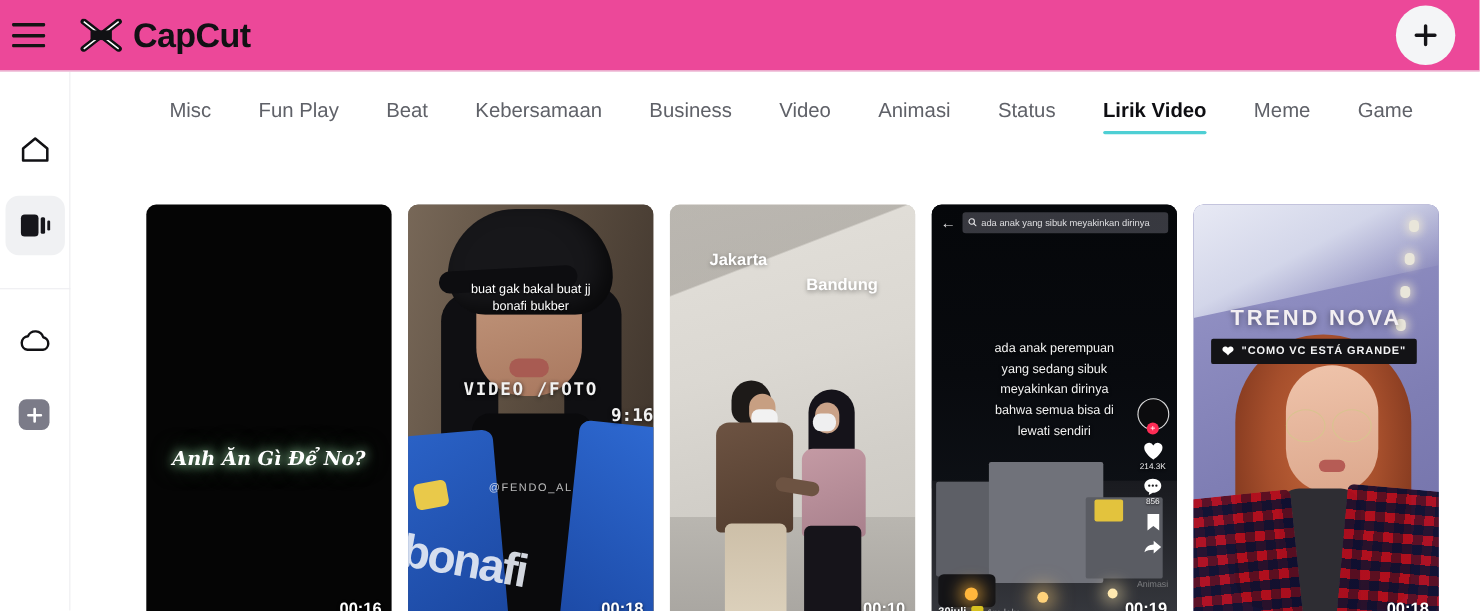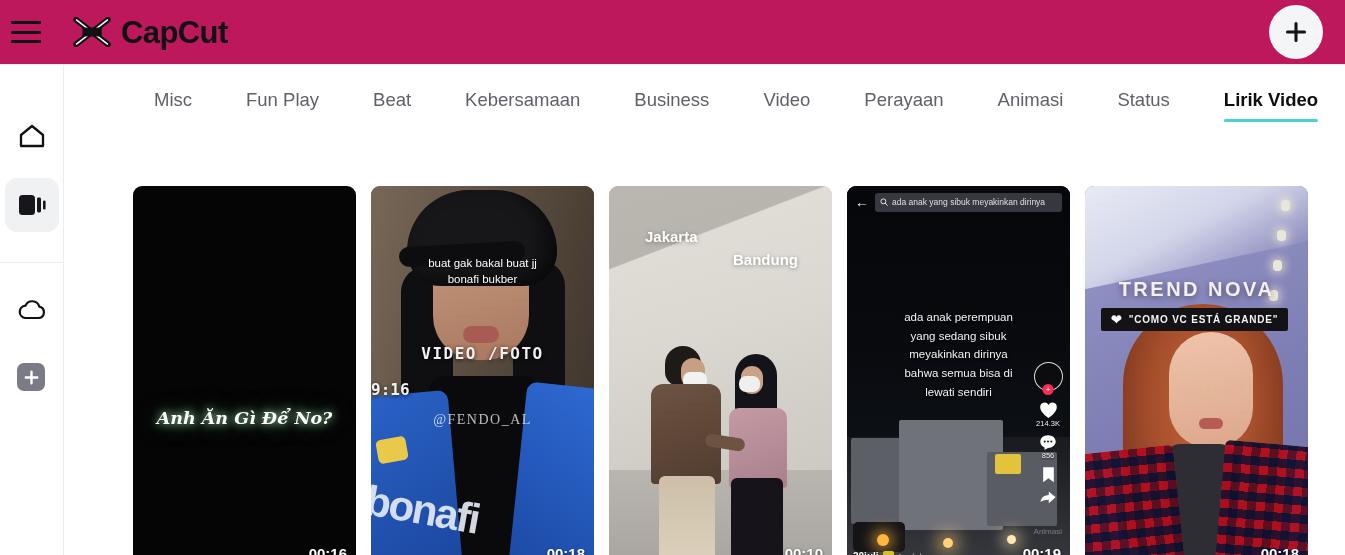--- a/index.html
+++ b/index.html
@@ -8,21 +8,21 @@
     overflow: hidden;
     background: #ffffff;
     font-family: "Liberation Sans", sans-serif;
     -webkit-font-smoothing: antialiased;
   }
 
   
   .header {
     position: absolute; top: 0; left: 0;
     width: 1345px; height: 65px;
-    background: #be185d;
+    background: #ec4899;
     border-bottom: 1px solid #ededf0;
     display: flex; align-items: center;
     z-index: 30;
   }
   .hamburger {
     width: 30px; height: 22px;
     margin-left: 11px;
     display: flex; flex-direction: column; justify-content: space-between;
     cursor: pointer;
   }
@@ -73,21 +73,21 @@
     cursor: pointer;
   }
 
   
   .tabs {
     position: absolute; top: 66px; left: 65px;
     width: 1280px; height: 68px;
     background: #ffffff;
     display: flex; align-items: center;
     padding-left: 68px;
-    gap: 12px;
+    gap: 1px;
     z-index: 10;
     overflow: hidden;
   }
   .tab {
     position: relative;
     font-size: 18.5px;
     color: #5f6168;
     padding: 0 21px;
     height: 68px;
     display:flex; align-items:center;
@@ -210,29 +210,28 @@
     padding: 0 18px;
   }
   .c2-videofoto {
     position:absolute; left: 0; right: 0; top: 158px;
     text-align:center; font-family:"DejaVu Sans Mono", monospace;
     font-size: 16px; font-weight: 700; color:#f1f1f1; letter-spacing: 1.5px;
     text-shadow: 0 1px 4px rgba(0,0,0,.8);
   }
   .c2-ratio {
     position:absolute; left: 0; right: 0; top: 182px;
-    text-align:left; font-family:"DejaVu Sans Mono", monospace;
+    text-align:right; font-family:"DejaVu Sans Mono", monospace;
     font-size: 16px; font-weight: 700; color:#f1f1f1;
     text-shadow: 0 1px 4px rgba(0,0,0,.8);
-    margin-top: 12px;
   }
   .c2-handle {
-    position:absolute; left: 0; right: 0; top: 226px;
-    text-align:center; font-family:Liberation Serif, serif;
-    font-size: 14px; color: rgba(255,255,255,.72); letter-spacing: 1.5px;
+    position:absolute; left: 0; right: 0; top: 252px;
+    text-align:center; font-family:Liberation Sans, sans-serif;
+    font-size: 10px; color: rgba(255,255,255,.72); letter-spacing: 1.5px;
   }
 
   
   .c3 { background: #cfccc6; }
   .c3 .wall-top {
     position:absolute; inset:0;
     background: linear-gradient(165deg,#e3e0da 0%,#dbd8d2 38%,#d2cfc9 62%,#c7c4bd 100%);
   }
   .c3 .shadow-tri {
     position:absolute; left:0; top:0; width:100%; height: 86px;
@@ -441,21 +440,20 @@
   </div>
 </div>
 
 <div class="tabs">
   <div class="tab">Misc</div>
   <div class="tab">Fun Play</div>
   <div class="tab">Beat</div>
   <div class="tab">Kebersamaan</div>
   <div class="tab">Business</div>
   <div class="tab">Video</div>
-  <div class="tab">Perayaan</div>
   <div class="tab">Animasi</div>
   <div class="tab">Status</div>
   <div class="tab active">Lirik Video</div>
   <div class="tab">Meme</div>
   <div class="tab">Game</div>
 </div>
 
 <div class="grid">
 
   <div class="card c1">

